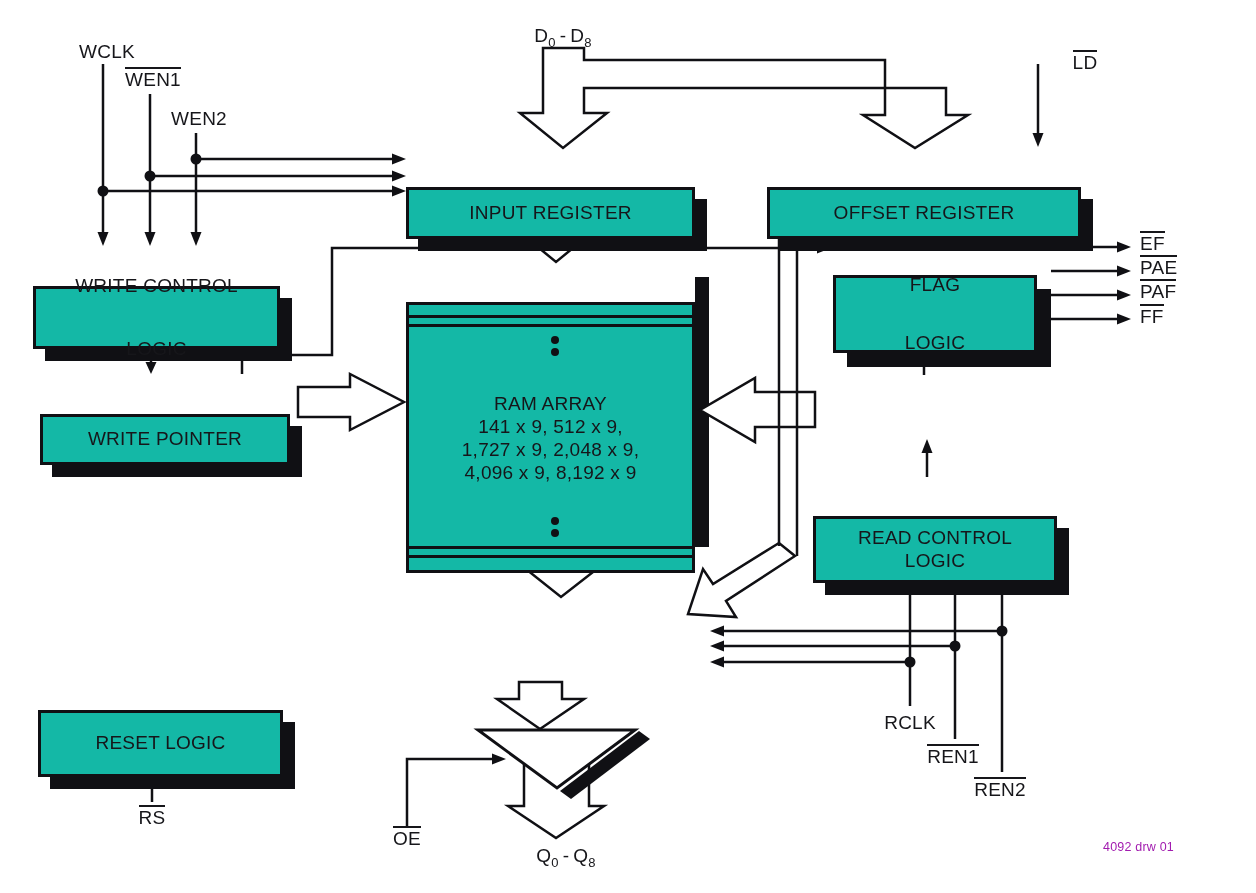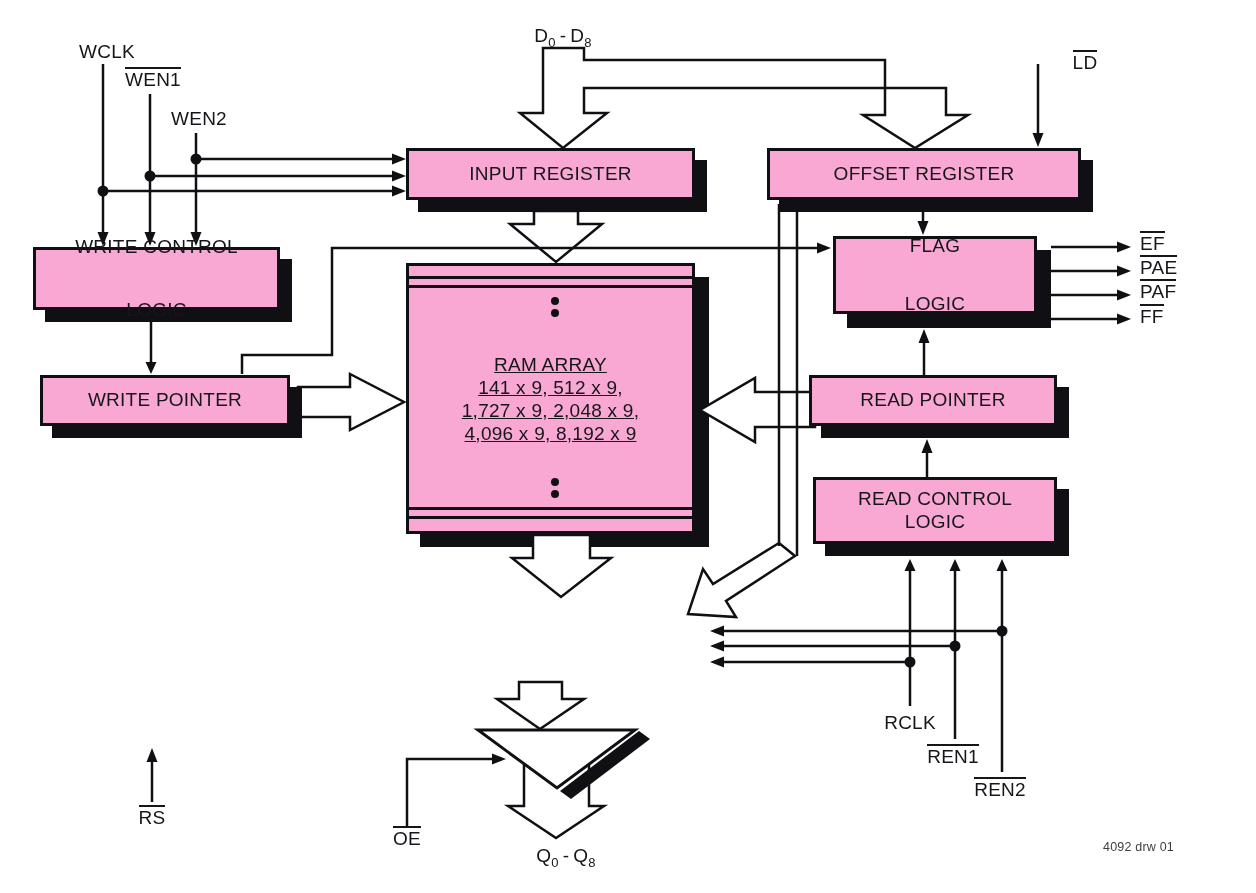--- a/index.html
+++ b/index.html
@@ -1,30 +1,30 @@
 <!DOCTYPE html>
 <html><head>
 <meta charset="utf-8">
 <style>
   html,body{margin:0;padding:0;background:#fff;}
   #diagram{position:relative;width:1256px;height:893px;background:#fff;
     font-family:"Liberation Sans","DejaVu Sans",sans-serif;color:#16161a;overflow:hidden;}
   svg.wires{position:absolute;left:0;top:0;z-index:1;}
-  .box{position:absolute;z-index:2;box-sizing:border-box;background:#f9a8d4;
+  .box{position:absolute;z-index:2;box-sizing:border-box;background:#14b8a6;
     border:3px solid #101014;box-shadow:12px 12px 0 #101014;
     display:flex;flex-direction:column;align-items:center;justify-content:center;
-    font-size:19px;line-height:1.18;letter-spacing:.25px;text-align:center;white-space:nowrap;}
-  .box.noshadow{box-shadow:none;text-decoration:underline;}
+    font-size:19px;line-height:1.18;letter-spacing:.25px;text-align:center;white-space:nowrap;margin-top:39px;}
+  .box.noshadow{box-shadow:none;}
   .ram-line{position:absolute;left:0;width:100%;height:2.5px;background:#101014;}
   .ram-dot{position:absolute;width:8px;height:8px;border-radius:50%;background:#101014;}
   .sig{position:absolute;z-index:2;font-size:19px;letter-spacing:.25px;text-align:center;white-space:nowrap;}
   .ovl{display:inline-block;border-top:2.5px solid #16161a;padding-top:1px;line-height:1.1;}
   sub{font-size:13px;}
   .dash{margin:0 4px;}
-  .footnote{position:absolute;z-index:2;font-size:12.5px;color:#404040;letter-spacing:.2px;}
+  .footnote{position:absolute;z-index:2;font-size:12.5px;color:#a21caf;letter-spacing:.2px;}
 </style>
 </head>
 <body>
 
 <div id="diagram">
 
   <svg class="wires" width="1256" height="893" viewBox="0 0 1256 893">
 
     <g>
       <rect x="695" y="277" width="14" height="270" fill="#101014"></rect>
@@ -143,30 +143,30 @@
     <div class="ram-dot" style="left:142px;top:31px;"></div>
     <div class="ram-dot" style="left:142px;top:43px;"></div>
     <div class="ram-dot" style="left:142px;top:212px;"></div>
     <div class="ram-dot" style="left:142px;top:224px;"></div>
     <span>RAM ARRAY</span>
     <span>141 x 9, 512 x 9,</span>
     <span>1,727 x 9, 2,048 x 9,</span>
     <span>4,096 x 9, 8,192 x 9</span>
   </div>
 
-  <div class="box" style="left:809px;top:375px;width:248px;height:51px;">
-    <span>READ POINTER</span>
-  </div>
 
   <div class="box" style="left:813px;top:477px;width:244px;height:67px;justify-content:center;">
     <span>READ CONTROL</span>
     <span>LOGIC</span>
   </div>
 
 
+  <div class="box" style="left:38px;top:671px;width:245px;height:67px;">
+    <span>RESET LOGIC</span>
+  </div>
 
   <div class="sig" style="left:70px;top:41px;width:74px;">
     <span>WCLK</span>
   </div>
   <div class="sig" style="left:116px;top:67px;width:74px;">
     <span class="ovl">WEN1</span>
   </div>
   <div class="sig" style="left:162px;top:108px;width:74px;">
     <span>WEN2</span>
   </div>

